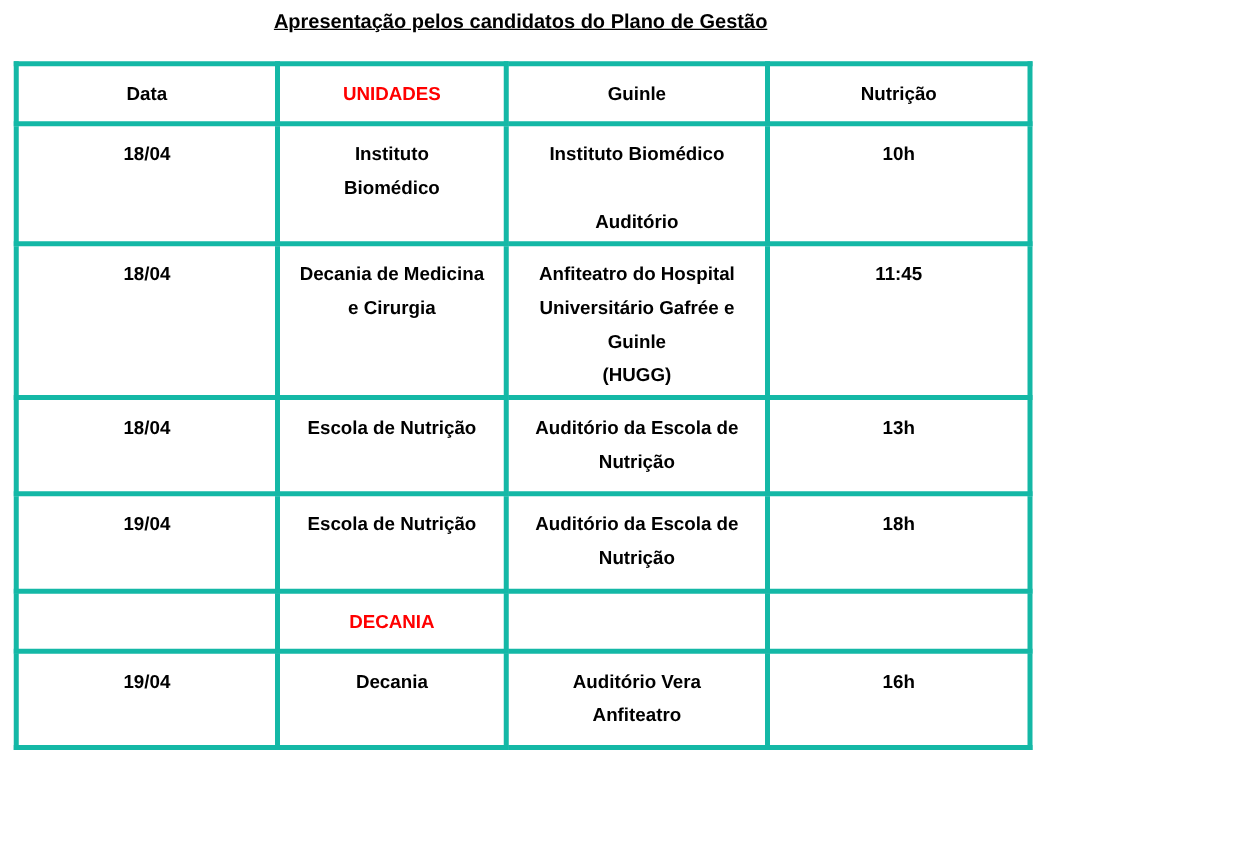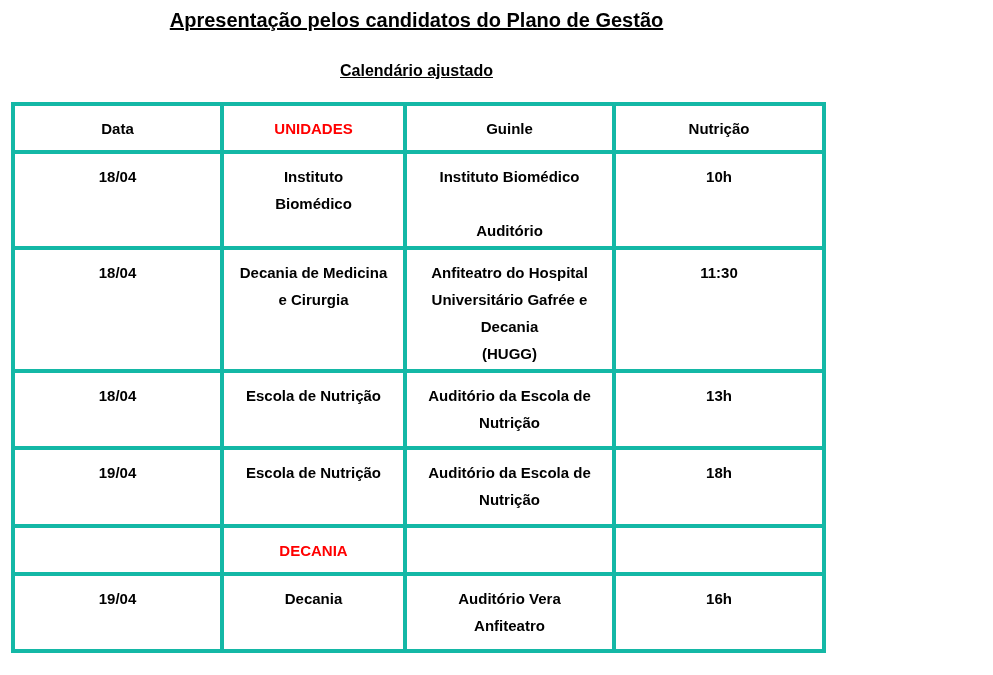--- a/index.html
+++ b/index.html
@@ -14,21 +14,21 @@
       font-weight: bold;
       color: #000000;
       overflow: hidden;
     }
     .doc {
       width: 833px;
       padding-top: 8px;
     }
     .title {
       text-align: center;
-      font-size: 20px;
+      font-size: 16px;
       text-decoration: underline;
       margin: 0;
       line-height: 1.2;
     }
     .subtitle {
       text-align: center;
       font-size: 16px;
       text-decoration: underline;
       margin: 29px 0 0 0;
       line-height: 1.2;
@@ -62,21 +62,20 @@
     tr.r-section { height: 48px; }
     tr.r-6       { height: 77px; }
     .red { color: var(--accent-red, #ff0000); }
   </style>
 </head>
 <body>
 
 <div class="doc">
 
   <h1 class="title">Apresentação pelos candidatos do Plano de Gestão</h1>
-  <h2 class="subtitle">Calendário ajustado</h2>
 
   <table class="schedule">
     <colgroup>
       <col class="c-data">
       <col class="c-unidade">
       <col class="c-local">
       <col class="c-horario">
     </colgroup>
     <thead>
       <tr class="r-header">
@@ -95,23 +94,23 @@
 
 Auditório</td>
         <td>10h</td>
       </tr>
       <tr class="r-2">
         <td>18/04</td>
         <td>Decania de Medicina
 e Cirurgia</td>
         <td>Anfiteatro do Hospital
 Universitário Gafrée e
-Decania
+Guinle
 (HUGG)</td>
-        <td>11:30</td>
+        <td>11:45</td>
       </tr>
       <tr class="r-3">
         <td>18/04</td>
         <td>Escola de Nutrição</td>
         <td>Auditório da Escola de
 Nutrição</td>
         <td>13h</td>
       </tr>
       <tr class="r-4">
         <td>19/04</td>

